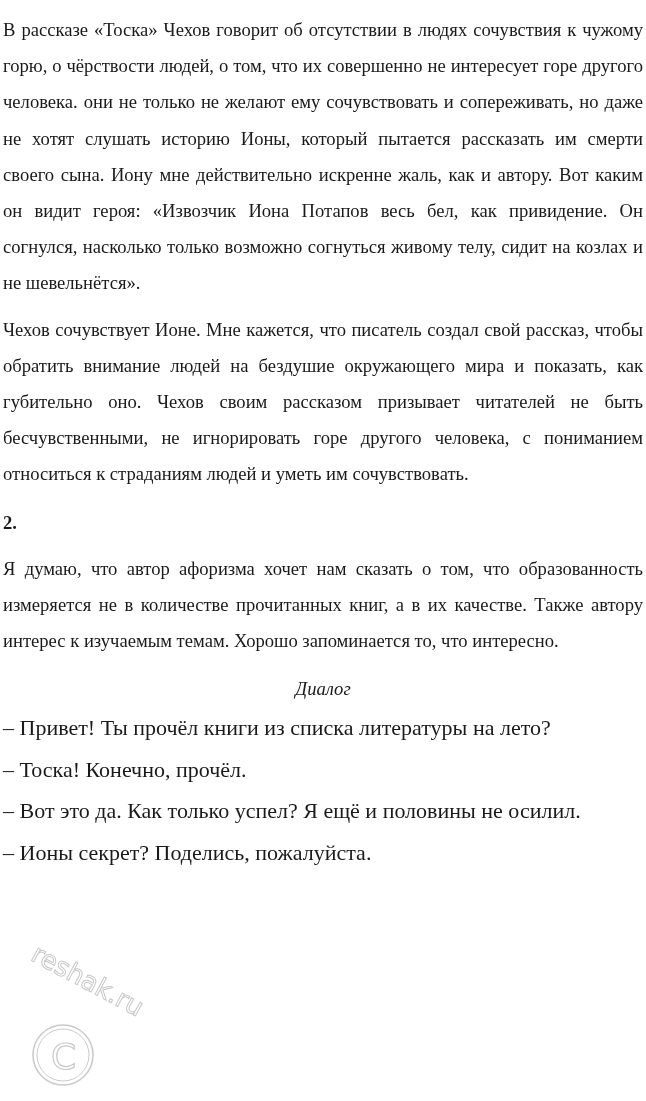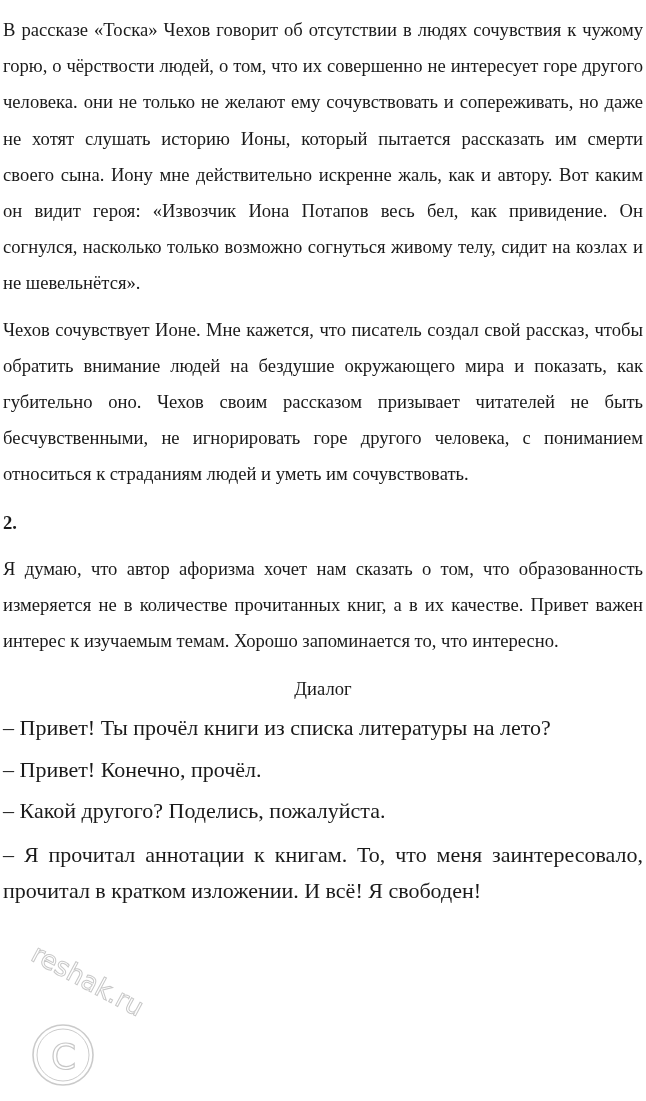--- a/index.html
+++ b/index.html
@@ -33,20 +33,21 @@
     }
     .section-num {
       margin: 12px 0 0 0;
       font-size: 18.6px;
       line-height: 36px;
       font-weight: bold;
     }
     .dialog-title {
       margin: 12px 0 0 0;
       text-align: center;
+      font-style: italic;
       font-size: 18.6px;
       line-height: 36px;
     }
     .dialog-line {
       margin: 0;
       font-size: 22px;
       line-height: 41.5px;
     }
     .dialog-line.justify {
       text-align: justify;
@@ -69,29 +70,29 @@
   </style>
 </head>
 <body>
 
 <div class="page">
   <p class="para">В рассказе «Тоска» Чехов говорит об отсутствии в людях сочувствия к чужому горю, о чёрствости людей, о том, что их совершенно не интересует горе другого человека. они не только не желают ему сочувствовать и сопереживать, но даже не хотят слушать историю Ионы, который пытается рассказать им смерти своего сына. Иону мне действительно искренне жаль, как и автору. Вот каким он видит героя: «Извозчик Иона Потапов весь бел, как привидение. Он согнулся, насколько только возможно согнуться живому телу, сидит на козлах и не шевельнётся».</p>
   <p class="para gap">Чехов сочувствует Ионе. Мне кажется, что писатель создал свой рассказ, чтобы обратить внимание людей на бездушие окружающего мира и показать, как губительно оно. Чехов своим рассказом призывает читателей не быть бесчувственными, не игнорировать горе другого человека, с пониманием относиться к страданиям людей и уметь им сочувствовать.</p>
 
   <p class="section-num">2.</p>
 
-  <p class="para gap">Я думаю, что автор афоризма хочет нам сказать о том, что образованность измеряется не в количестве прочитанных книг, а в их качестве. Привет важен интерес к изучаемым темам. Хорошо запоминается то, что интересно.</p>
+  <p class="para gap">Я думаю, что автор афоризма хочет нам сказать о том, что образованность измеряется не в количестве прочитанных книг, а в их качестве. Также автору интерес к изучаемым темам. Хорошо запоминается то, что интересно.</p>
 
   <p class="dialog-title">Диалог</p>
 
   <div>
     <p class="dialog-line">– Привет! Ты прочёл книги из списка литературы на лето?</p>
-    <p class="dialog-line">– Привет! Конечно, прочёл.</p>
-    <p class="dialog-line">– Какой другого? Поделись, пожалуйста.</p>
-    <p class="dialog-line justify">– Я прочитал аннотации к книгам. То, что меня заинтересовало, прочитал в кратком изложении. И всё! Я свободен!</p>
+    <p class="dialog-line">– Тоска! Конечно, прочёл.</p>
+    <p class="dialog-line">– Вот это да. Как только успел? Я ещё и половины не осилил.</p>
+    <p class="dialog-line">– Ионы секрет? Поделись, пожалуйста.</p>
   </div>
 </div>
 
 <div class="watermark">
   <svg width="130" height="150" viewBox="0 0 130 150">
     <text x="8" y="32" font-size="26" fill="none" stroke="#9a9a9a" stroke-width="1" transform="rotate(28 45 30)">reshak.ru</text>
     <circle cx="45" cy="110" r="30" fill="none" stroke="#a0a0a0" stroke-width="1.6"></circle>
     <circle cx="45" cy="110" r="26" fill="none" stroke="#a0a0a0" stroke-width="1"></circle>
     <text x="33" y="124" font-size="36" fill="none" stroke="#9a9a9a" stroke-width="1.2">C</text>
   </svg>

